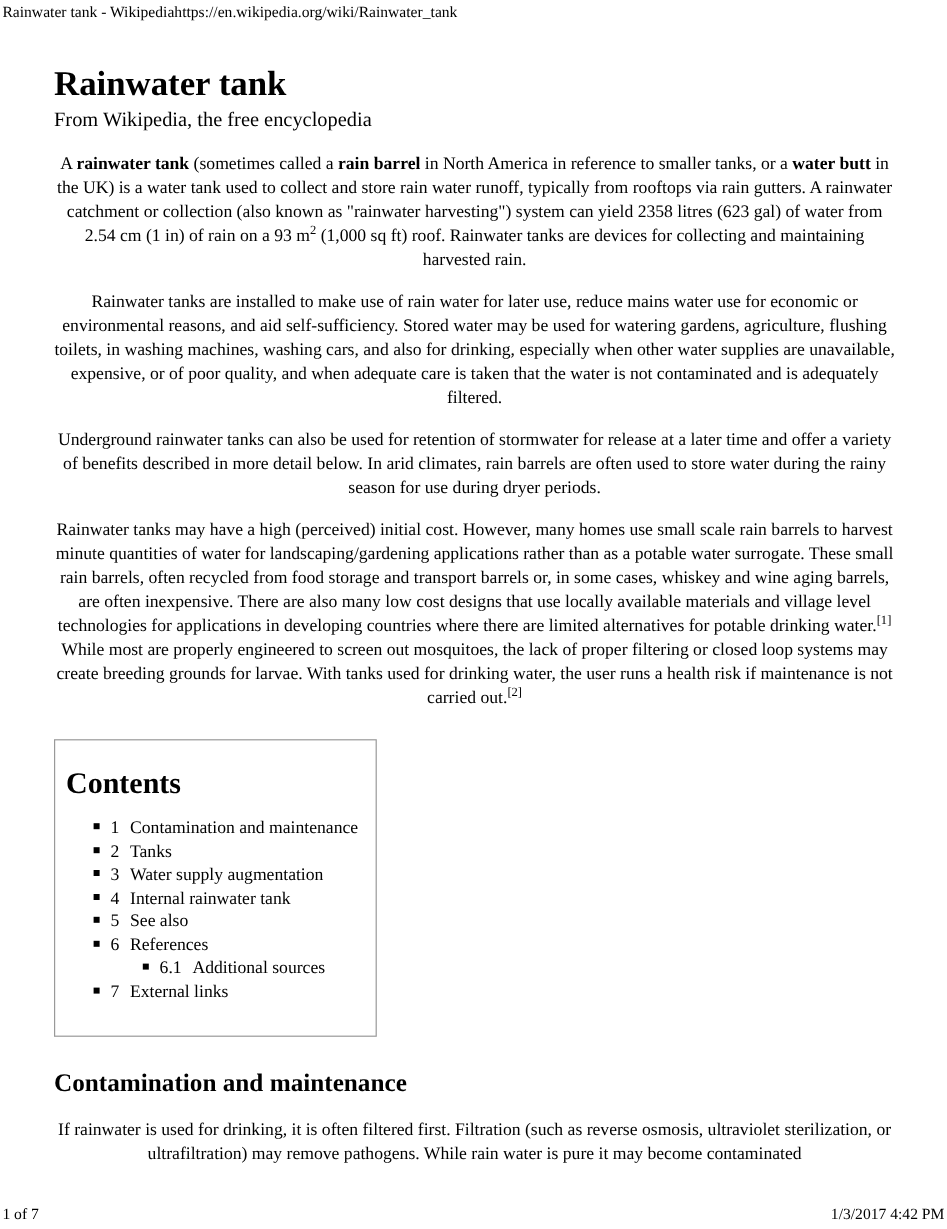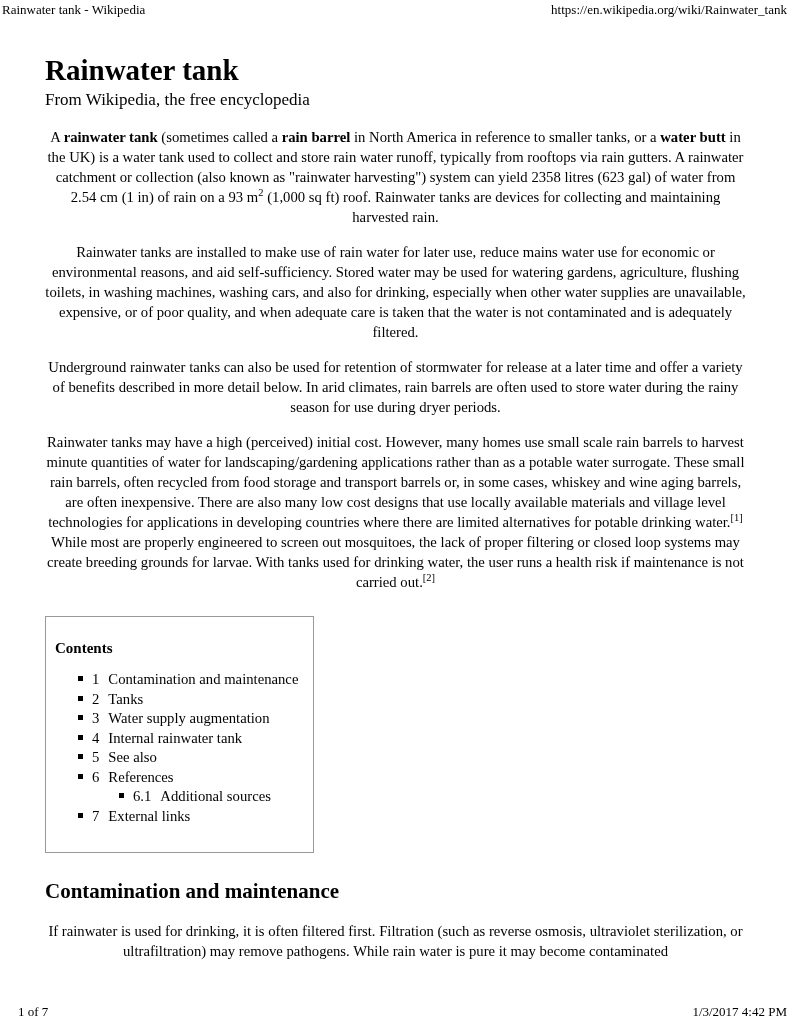--- a/index.html
+++ b/index.html
@@ -5,42 +5,42 @@
   * { box-sizing: border-box; }
   html, body { margin: 0; padding: 0; background: #ffffff; }
   .page {
     width: 789px; height: 1024px; position: relative;
     background: #ffffff; color: #000000;
     font-family: "Liberation Serif", "DejaVu Serif", serif;
     overflow: hidden;
   }
   .print-header {
     position: absolute; top: 2px; left: 2px; right: 2px;
-    display: flex; justify-content: space-between;
+    display: flex; 
     font-size: 13px; line-height: 15px;
   }
   .print-footer {
-    position: absolute; bottom: 5px; left: 18px; right: 2px;
+    position: absolute; bottom: 5px; left: 2px; right: 2px;
     display: flex; justify-content: space-between;
     font-size: 13px; line-height: 15px;
   }
   .content { position: absolute; left: 45px; top: 53px; width: 701px; }
   .article-title { font-size: 29px; font-weight: bold; margin: 0; line-height: 34px; }
   .article-subtitle { font-size: 17px; margin: 3px 0 0 0; }
   .body-text { margin-top: 17px; }
   .body-text p, .section-body p {
     font-size: 14.7px; line-height: 20px; margin: 0 0 15px 0; text-align: center;
   }
   sup { font-size: 10.5px; line-height: 0; vertical-align: super; }
   b { font-weight: bold; }
   .toc {
     display: inline-block; border: 1px solid #999999;
     padding: 23px 15px 26px 9px; margin: 9px 0 0 0;
   }
-  .toc-heading { font-size: 15px; font-weight: bold; margin: 0 0 13px 0; }
+  .toc-heading { font-size: 25px; font-weight: bold; margin: 0 0 13px 0; }
   .toc-list { list-style: none; margin: 0; padding: 0 0 0 23px; }
   .toc-item { font-size: 14.7px; line-height: 19.5px; white-space: nowrap; }
   .toc-item.sub { padding-left: 41px; }
   .toc-bullet {
     display: inline-block; width: 5px; height: 5px; background: #000000;
     margin-right: 9px; vertical-align: middle; position: relative; top: -2px;
   }
   .toc-number { display: inline-block; margin-right: 9px; }
   .section-heading { font-size: 21px; font-weight: bold; margin: 25px 0 0 0; line-height: 26px; }
   .section-body { margin-top: 17px; }

